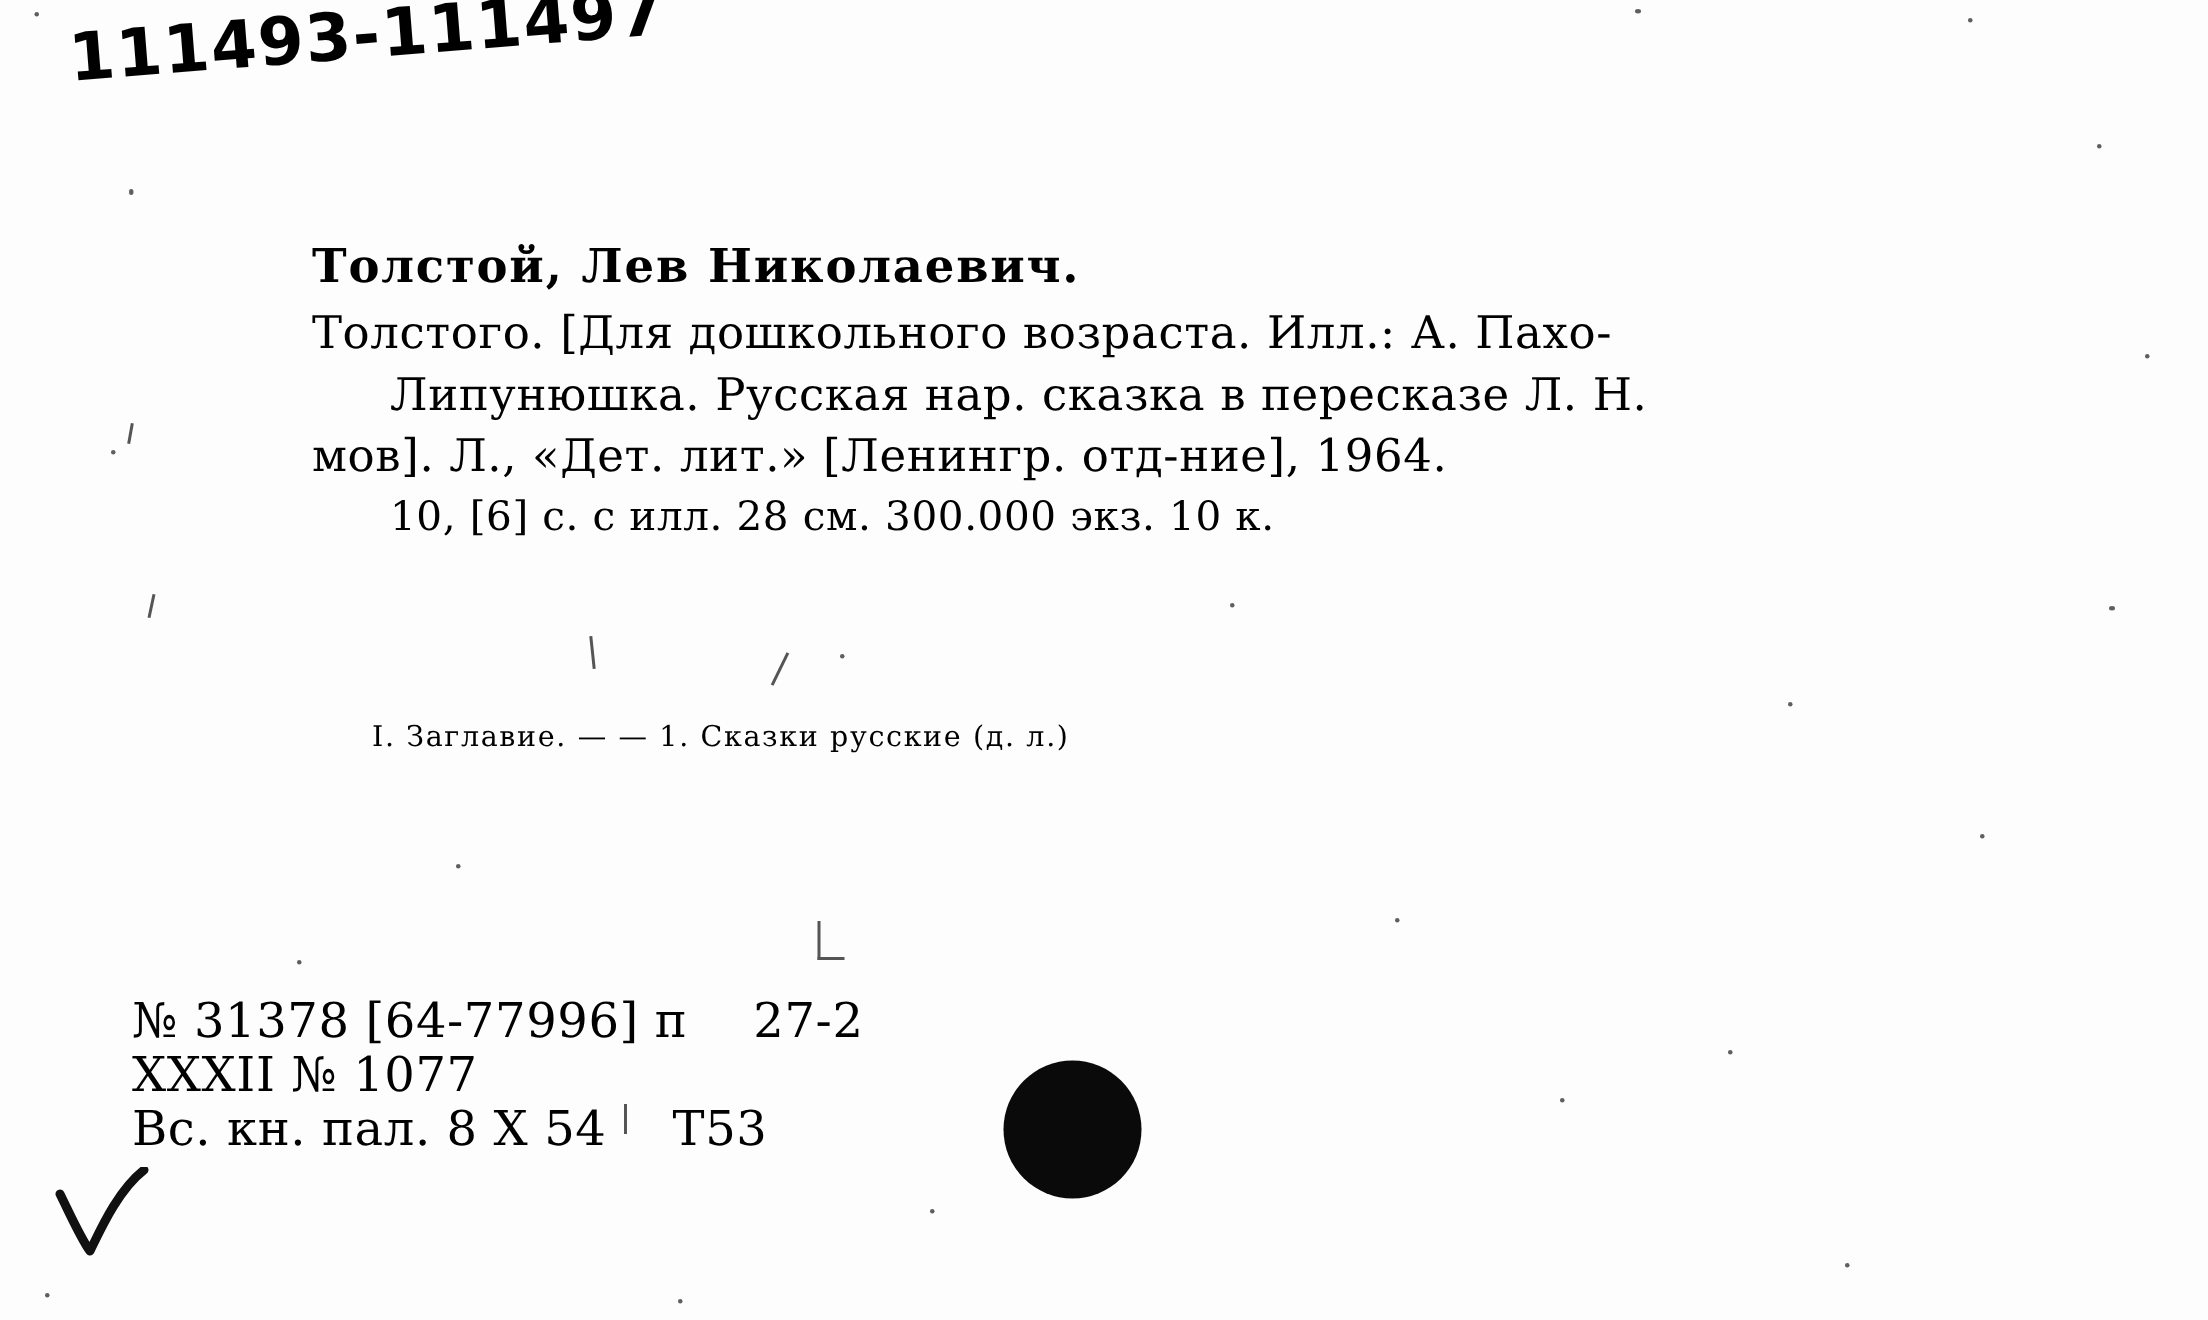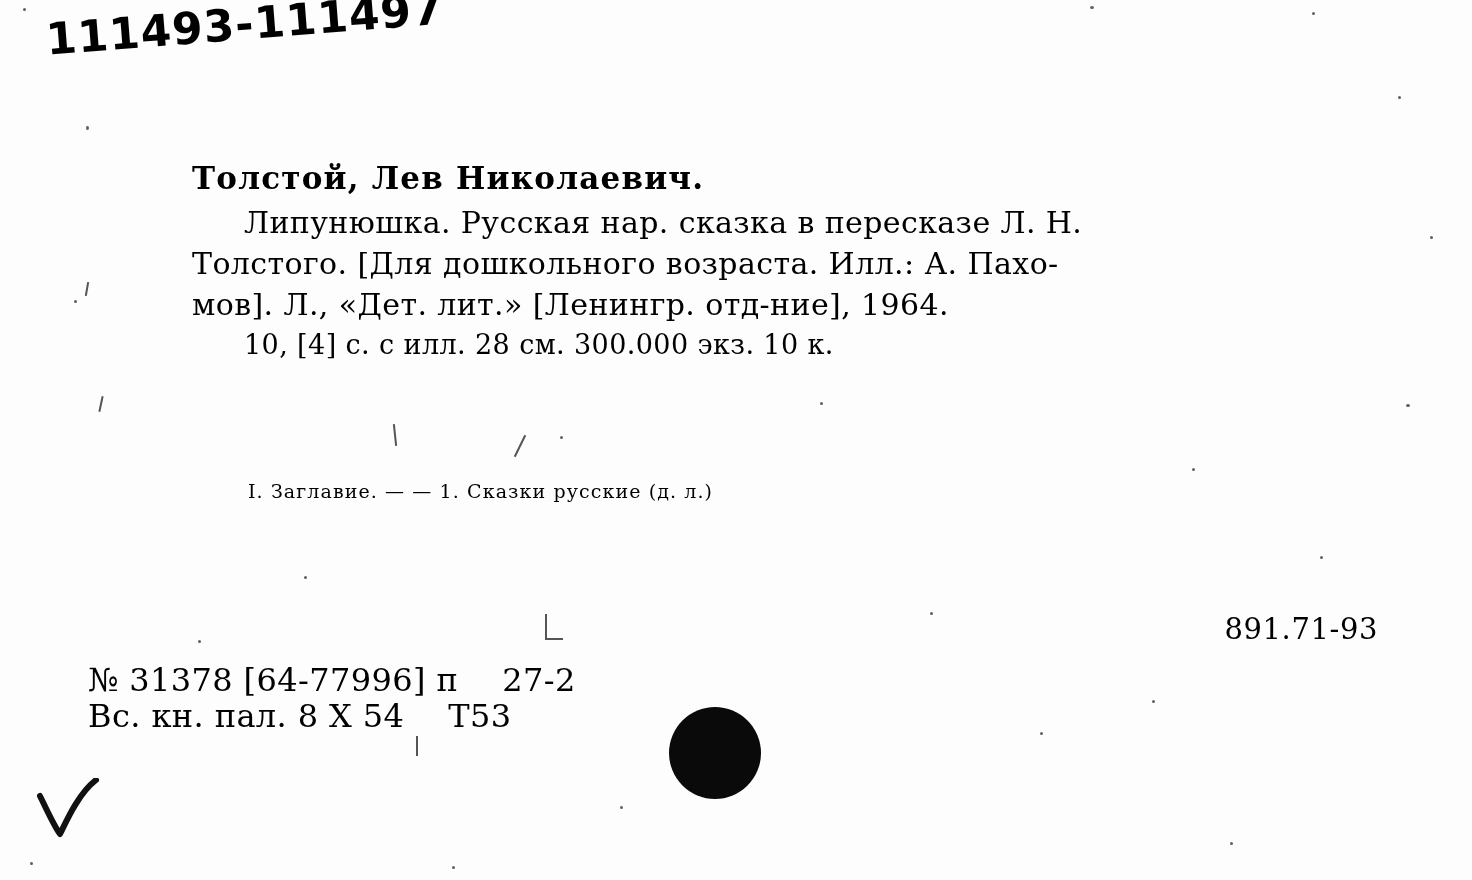--- a/index.html
+++ b/index.html
@@ -40,21 +40,21 @@
     font-weight: 700;
     letter-spacing: 1px;
     transform: rotate(-4.5deg);
     transform-origin: left top;
     white-space: nowrap;
   }
 
   
   #record {
     position: absolute;
-    left: 192px;
+    left: 208px;
     top: 160px;
     width: 1200px;
   }
 
   #heading-author {
     font-family: "DejaVu Serif", "Liberation Serif", serif;
     font-weight: 700;
     font-size: 31px;
     letter-spacing: 1.2px;
     margin: 0 0 6px 0;
@@ -152,42 +152,42 @@
 </head>
 <body>
 
 <div id="card">
 
   <div id="handwritten-accession">111493-111497</div>
 
   <div id="record">
     <div id="heading-author">Толстой, Лев Николаевич.</div>
 
+    <div class="body-line">Толстого. [Для дошкольного возраста.  Илл.: А. Пахо-</div>
+
     <div class="body-line">
       <span class="indent"></span><span>Липунюшка. Русская нар. сказка в пересказе Л. Н.</span>
     </div>
 
-    <div class="body-line">Толстого. [Для дошкольного возраста.  Илл.: А. Пахо-</div>
-
     <div class="body-line">мов].        Л., «Дет. лит.» [Ленингр. отд-ние], 1964.</div>
 
     <div id="collation">
-      <span class="indent-small"></span><span>10, [4] с. с илл.     28 см.     300.000 экз. 10 к.</span>
+      <span class="indent-small"></span><span>10, [6] с. с илл.     28 см.     300.000 экз. 10 к.</span>
     </div>
 
   </div>
 
   <div id="tracings">I. Заглавие. — — 1. Сказки русские (д. л.)</div>
 
-  <div id="classification">891.71-93</div>
 
   <div id="control-block">
     <span class="control-line">
       <span>№ 31378 [64-77996] п</span><span class="control-gap"></span><span>27-2</span>
     </span>
+    <span class="control-line">XXXII № 1077</span>
     <span class="control-line">
       <span>Вс. кн. пал. 8 X 54</span><span class="control-gap"></span><span>Т53</span>
     </span>
   </div>
 
   <div id="ink-blot"></div>
 
   <svg id="check-mark" viewBox="0 0 66 64">
     <path d="M4 18 C10 30, 18 48, 24 56 C30 44, 42 16, 60 2" fill="none" stroke="#111" stroke-width="6" stroke-linecap="round" stroke-linejoin="round"></path>
   </svg>

